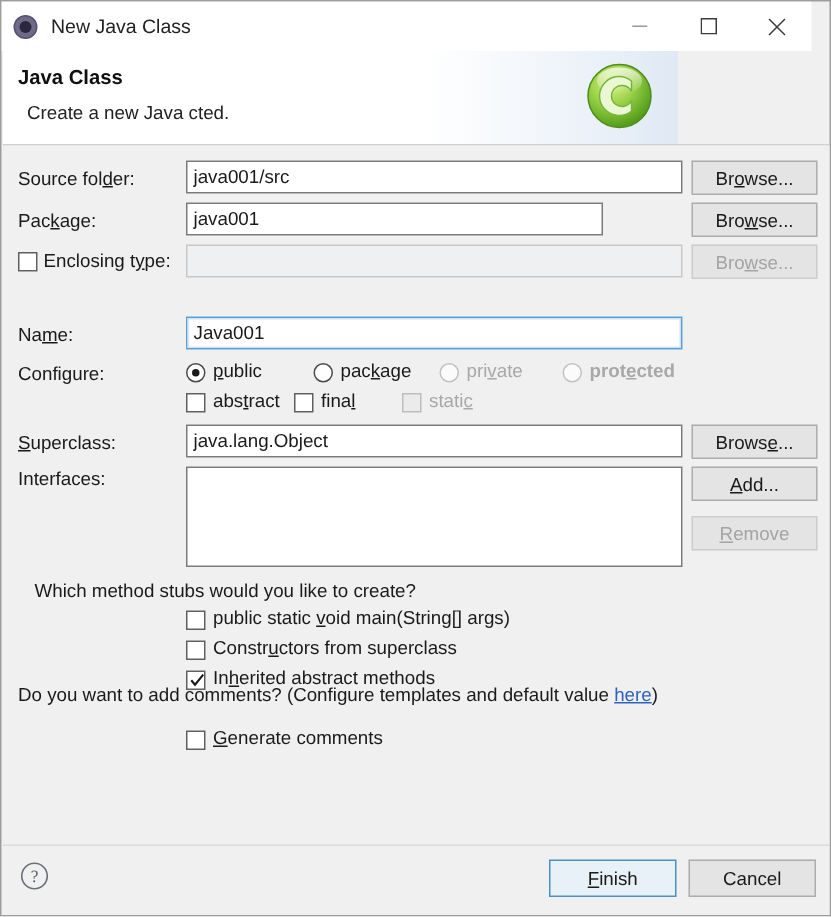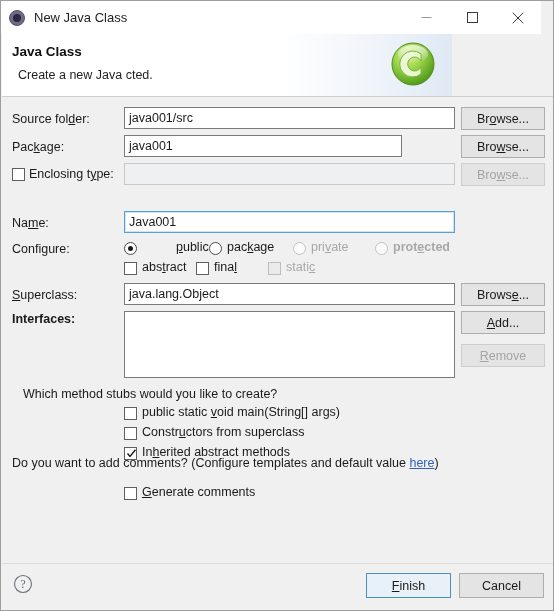--- a/index.html
+++ b/index.html
@@ -322,21 +322,21 @@
     <div class="btn disabled" style="left:459px; top:66px; width:84px; height:23px;">Bro<u class="mn">w</u>se...</div>
 
     <div class="row-label" style="left:10px; top:119px;">Na<u class="mn">m</u>e:</div>
     <div class="tinput focused" style="left:122px; top:114px; width:331px; height:22px;">Java001</div>
 
     <div class="row-label" style="left:10px; top:145px;">Configure:</div>
 
     <div class="radio" style="left:122px; top:145px;">
       <div class="dot"></div>
     </div>
-    <div class="opt-label" style="left:140px; top:143px;margin-left:34px;"><u class="mn">p</u>ublic</div>
+    <div class="opt-label" style="left:140px; top:143px;"><u class="mn">p</u>ublic</div>
 
     <div class="radio" style="left:207px; top:145px;"></div>
     <div class="opt-label" style="left:225px; top:143px;">pac<u class="mn">k</u>age</div>
 
     <div class="radio disabled" style="left:291px; top:145px;"></div>
     <div class="opt-label disabled" style="left:309px; top:143px;">pri<u class="mn">v</u>ate</div>
 
     <div class="radio disabled" style="left:373px; top:145px;"></div>
     <div class="opt-label disabled" style="left:391px; top:143px;font-weight:bold;">prot<u class="mn">e</u>cted</div>
 
@@ -346,21 +346,21 @@
     <div class="cbox" style="left:194px; top:165px;"></div>
     <div class="opt-label" style="left:212px; top:163px;">fina<u class="mn">l</u></div>
 
     <div class="cbox disabled" style="left:266px; top:165px;"></div>
     <div class="opt-label disabled" style="left:284px; top:163px;">stati<u class="mn">c</u></div>
 
     <div class="row-label" style="left:10px; top:191px;"><u class="mn">S</u>uperclass:</div>
     <div class="tinput" style="left:122px; top:186px; width:331px; height:22px;">java.lang.Object</div>
     <div class="btn" style="left:459px; top:186px; width:84px; height:23px;">Brows<u class="mn">e</u>...</div>
 
-    <div class="row-label" style="left:10px; top:215px;font-weight:bold;">Interfaces:</div>
+    <div class="row-label" style="left:10px; top:215px;">Interfaces:</div>
     <div class="listbox" style="left:122px; top:214px; width:331px; height:67px;"></div>
     <div class="btn" style="left:459px; top:214px; width:84px; height:23px;"><u class="mn">A</u>dd...</div>
     <div class="btn disabled" style="left:459px; top:247px; width:84px; height:23px;"><u class="mn">R</u>emove</div>
 
     <div class="static-text" style="left:10px; top:290px;margin-left:11px;">Which method stubs would you like to create?</div>
 
     <div class="cbox" style="left:122px; top:310px;"></div>
     <div class="opt-label" style="left:140px; top:308px;">public static <u class="mn">v</u>oid main(String[] args)</div>
 
     <div class="cbox" style="left:122px; top:330px;"></div>

